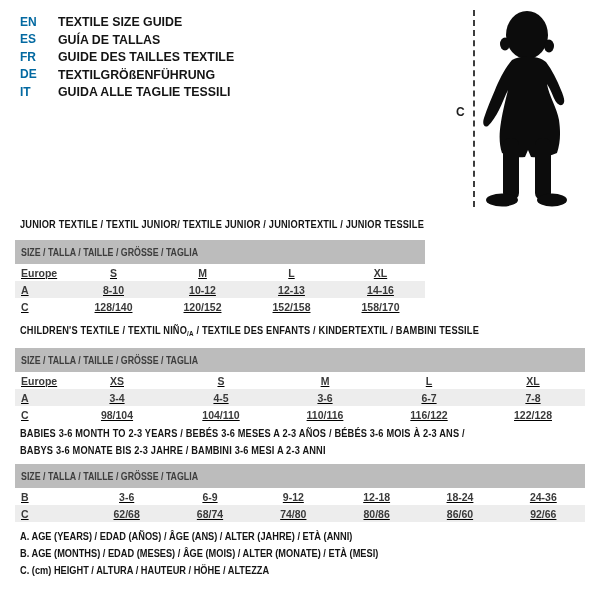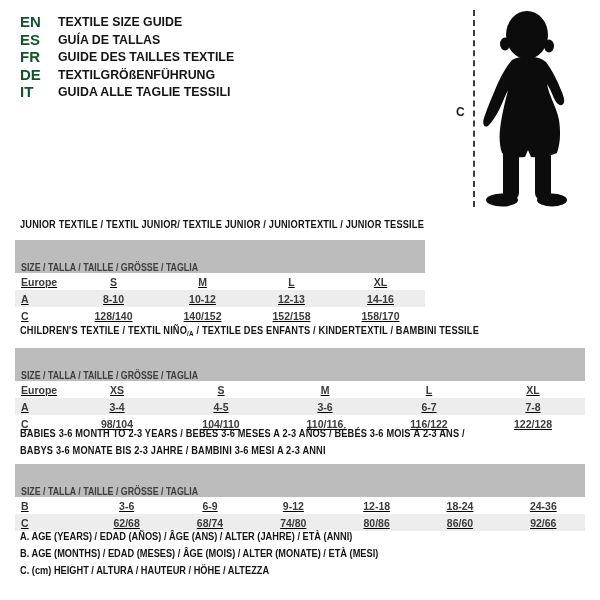--- a/index.html
+++ b/index.html
@@ -4,21 +4,21 @@
 <style>
   html,body { margin:0; padding:0; }
   body {
     width:600px; height:600px; background:#ffffff; position:relative;
     font-family:"Liberation Sans", sans-serif; overflow:hidden;
   }
 
   
   .lang-list { position:absolute; left:20px; top:13px; }
   .lang-row { display:flex; height:17.5px; align-items:center; }
-  .lang-code { width:38px; font-weight:bold; font-size:15px; color:#14532d; flex:none; }
+  .lang-code { width:38px; font-weight:bold; font-size:12px; color:#0369a1; flex:none; }
   .lang-label { font-weight:bold; font-size:13px; color:#141414; white-space:nowrap;
                 transform:scaleX(0.95); transform-origin:0 50%; }
 
   
   .height-line { position:absolute; left:473px; top:10px; height:197px; width:0;
                  border-left:2px dashed #3c3c3c; }
   .height-label { position:absolute; left:456px; top:105px; font-weight:bold;
                   font-size:12px; color:#1d1d1d; }
   .baby { position:absolute; left:482px; top:8px; }
 
@@ -29,21 +29,21 @@
   #title1 { left:20px; top:216px; }
   #title2 { left:20px; top:322px; }
   #title3 { left:20px; top:425px; }
   .sub { font-size:7.5px; vertical-align:-2px; }
 
   
   .size-table { position:absolute; left:15px; }
   #table1 { top:240px; width:410px; }
   #table2 { top:348px; width:570px; }
   #table3 { top:464px; width:570px; }
-  .t-header { height:33px; background:#bcbcbc; display:flex; align-items:flex-end; padding-left:6px; }
+  .t-header { height:24px; background:#bcbcbc; display:flex; align-items:center; padding-left:6px; }
   .t-header span { font-size:10.5px; font-weight:bold; color:#3d3d3d; white-space:nowrap;
                    transform:scaleX(0.84); transform-origin:0 50%; }
   .t-row { display:flex; height:17px; align-items:center;text-decoration:underline; }
   .t-body .t-row:nth-child(2n) { background:#ededed; }
   .t-label { padding-left:6px; font-size:10.5px; font-weight:bold; color:#3a3a3a; flex:none; }
   .t-cell { flex:1; text-align:center; font-size:10.5px; font-weight:bold; color:#3a3a3a; }
   #table1 .t-label { width:48px; }
   #table2 .t-label { width:44px; }
   #table3 .t-label { width:64px; }
 
@@ -109,21 +109,21 @@
       <div class="t-row">
         <div class="t-label">A</div>
         <div class="t-cell">8-10</div>
         <div class="t-cell">10-12</div>
         <div class="t-cell">12-13</div>
         <div class="t-cell">14-16</div>
       </div>
       <div class="t-row">
         <div class="t-label">C</div>
         <div class="t-cell">128/140</div>
-        <div class="t-cell">140/152</div>
+        <div class="t-cell">120/152</div>
         <div class="t-cell">152/158</div>
         <div class="t-cell">158/170</div>
       </div>
     </div>
 </div>
 
 <div class="section-title" id="title2"><span>CHILDREN'S TEXTILE / TEXTIL NIÑO</span><span class="sub">/A</span><span> / TEXTILE DES ENFANTS / KINDERTEXTIL / BAMBINI TESSILE</span></div>
 <div class="size-table" id="table2">
   <div class="t-header">
     <span>SIZE / TALLA / TAILLE / GRÖSSE / TAGLIA</span>

